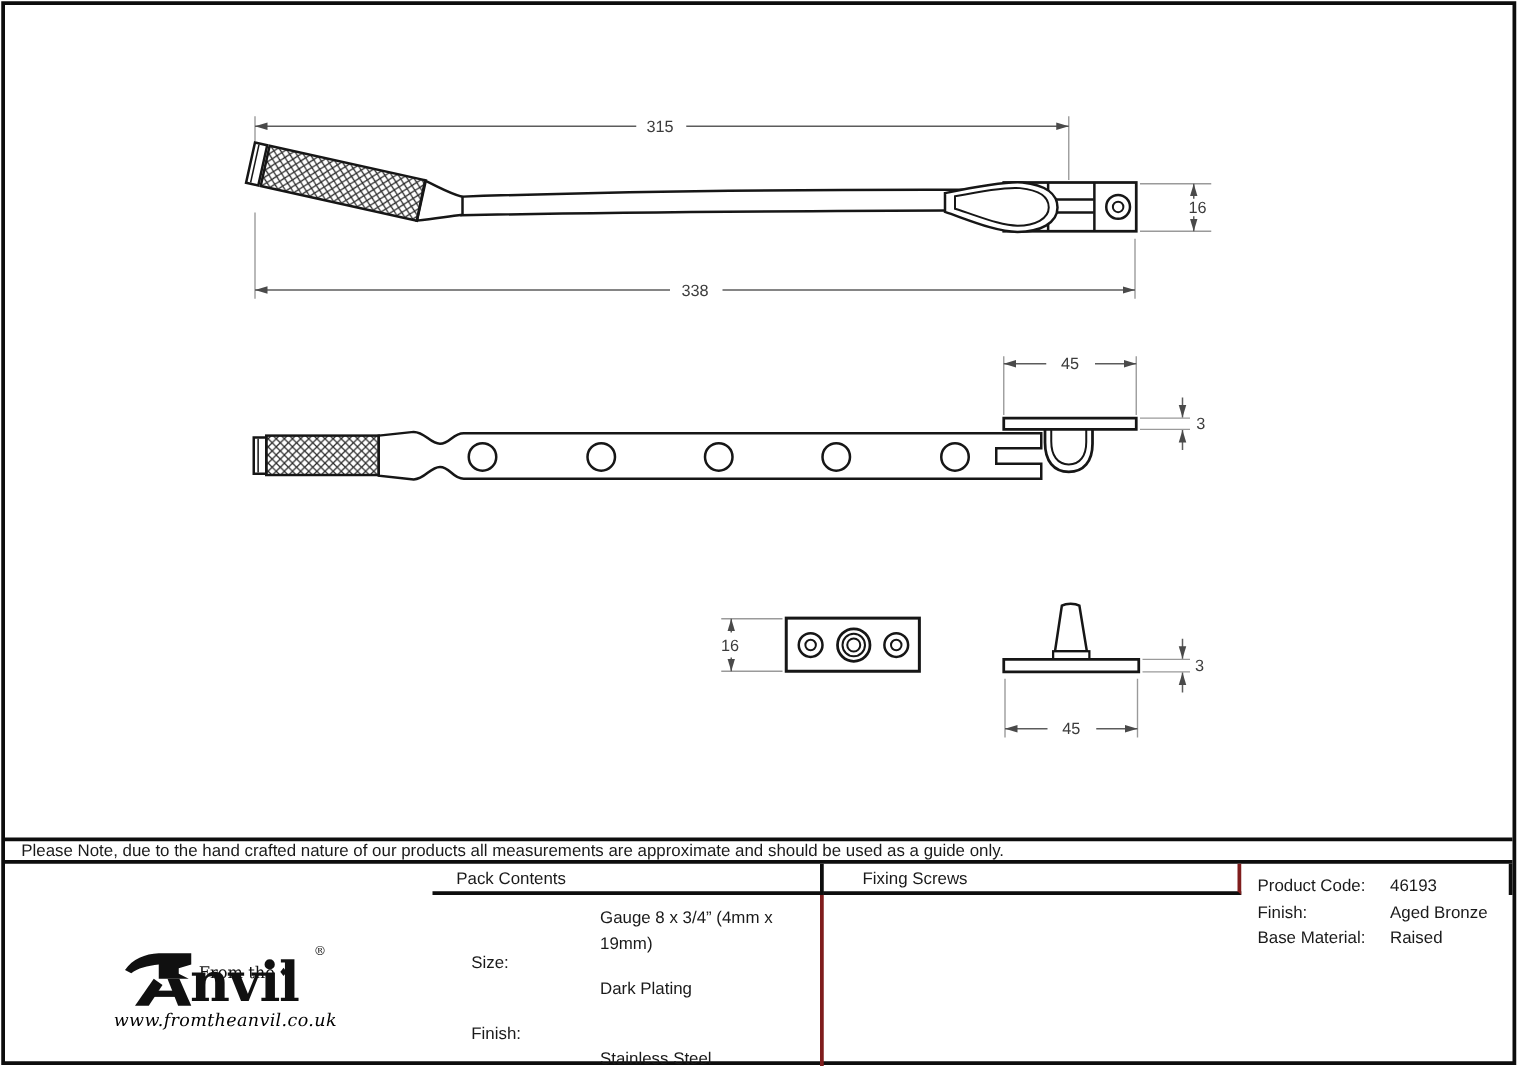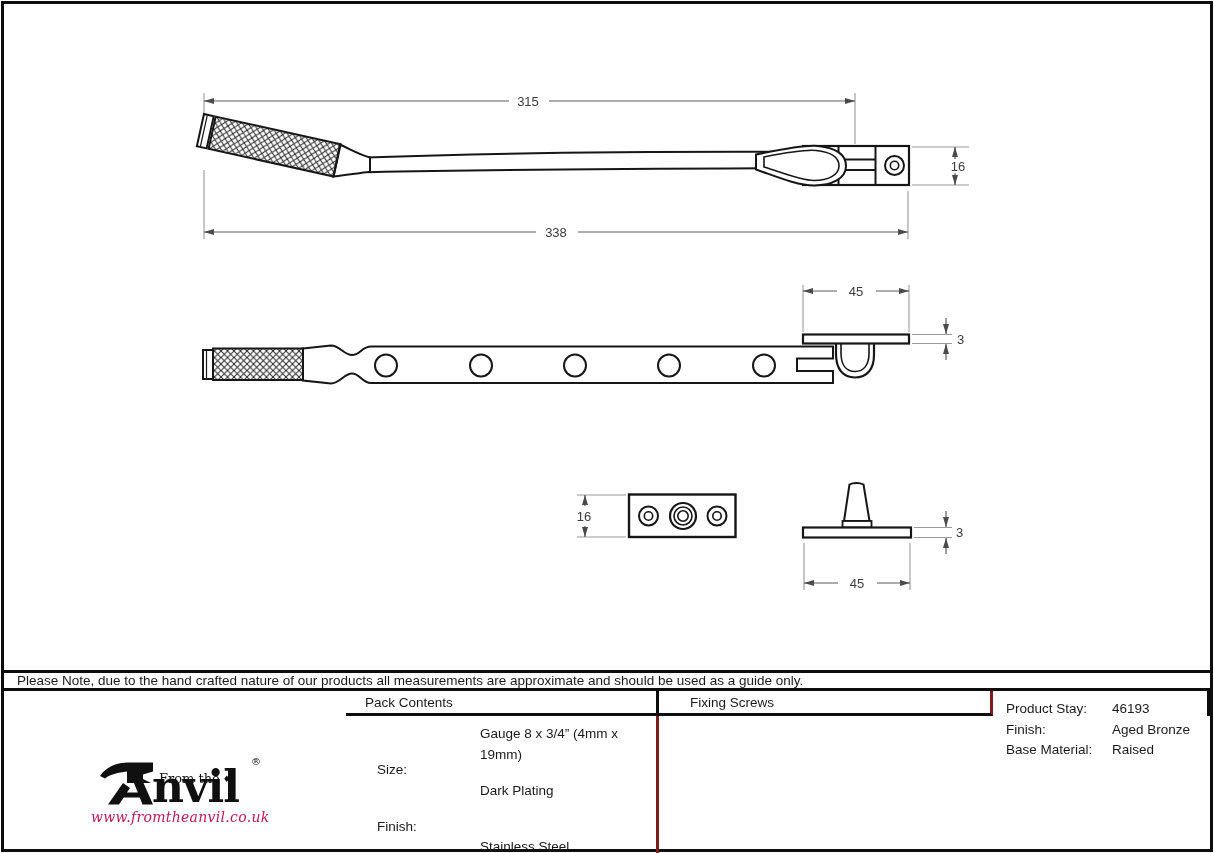--- a/index.html
+++ b/index.html
@@ -28,21 +28,21 @@
   .logo-box{position:relative;width:162px;height:72px;margin-left:6px;}
   .anvil-a{position:absolute;left:0;top:3px;}
   .from-the{position:absolute;left:62px;top:15px;font-family:"DejaVu Serif",serif;
             font-size:13px;color:#101010;white-space:nowrap;}
   .from-the .dia{font-size:9px;vertical-align:1px;padding-left:3px;}
   .nvil{position:absolute;left:55px;top:11px;font-family:"DejaVu Serif",serif;
         font-size:44px;line-height:40px;font-weight:600;color:#101010;letter-spacing:-1px;}
   .reg{position:absolute;right:-2px;top:0;font-family:"DejaVu Serif",serif;font-size:10px;color:#101010;}
   .logo-url{position:absolute;left:-6px;right:-10px;top:53px;text-align:center;
             font-family:"DejaVu Serif",serif;font-style:italic;font-size:14px;
-            color:#be185d;letter-spacing:.3px;white-space:nowrap;}
+            color:#000000;letter-spacing:.3px;white-space:nowrap;}
 </style>
 </head>
 <body>
 
 <div class="frame"></div>
 
 <svg class="drawing-svg" width="1214" height="670" viewBox="0 0 1214 670">
   <defs>
     <pattern id="kn" width="6.5" height="6.5" patternUnits="userSpaceOnUse">
       <path d="M0,0 L6.5,6.5 M6.5,0 L0,6.5" stroke="#2a2a2a" stroke-width="1" fill="none"></path>
@@ -226,21 +226,21 @@
           <span>From the</span><span class="dia">♦</span>
         </span>
         <span class="nvil">nvil</span>
         <span class="reg">®</span>
         <span class="logo-url">www.fromtheanvil.co.uk</span>
       </div>
     </div>
 
     <div class="cell body-cell c1">
       <div class="kv">
-        <span class="k">Product Stay:</span>
+        <span class="k">Product Code:</span>
         <span class="v">46193</span>
       </div>
       <div class="kv">
         <span class="k">Finish:</span>
         <span class="v">Aged Bronze</span>
       </div>
       <div class="kv">
         <span class="k">Base Material:</span>
         <span class="v">Raised</span>
       </div>

